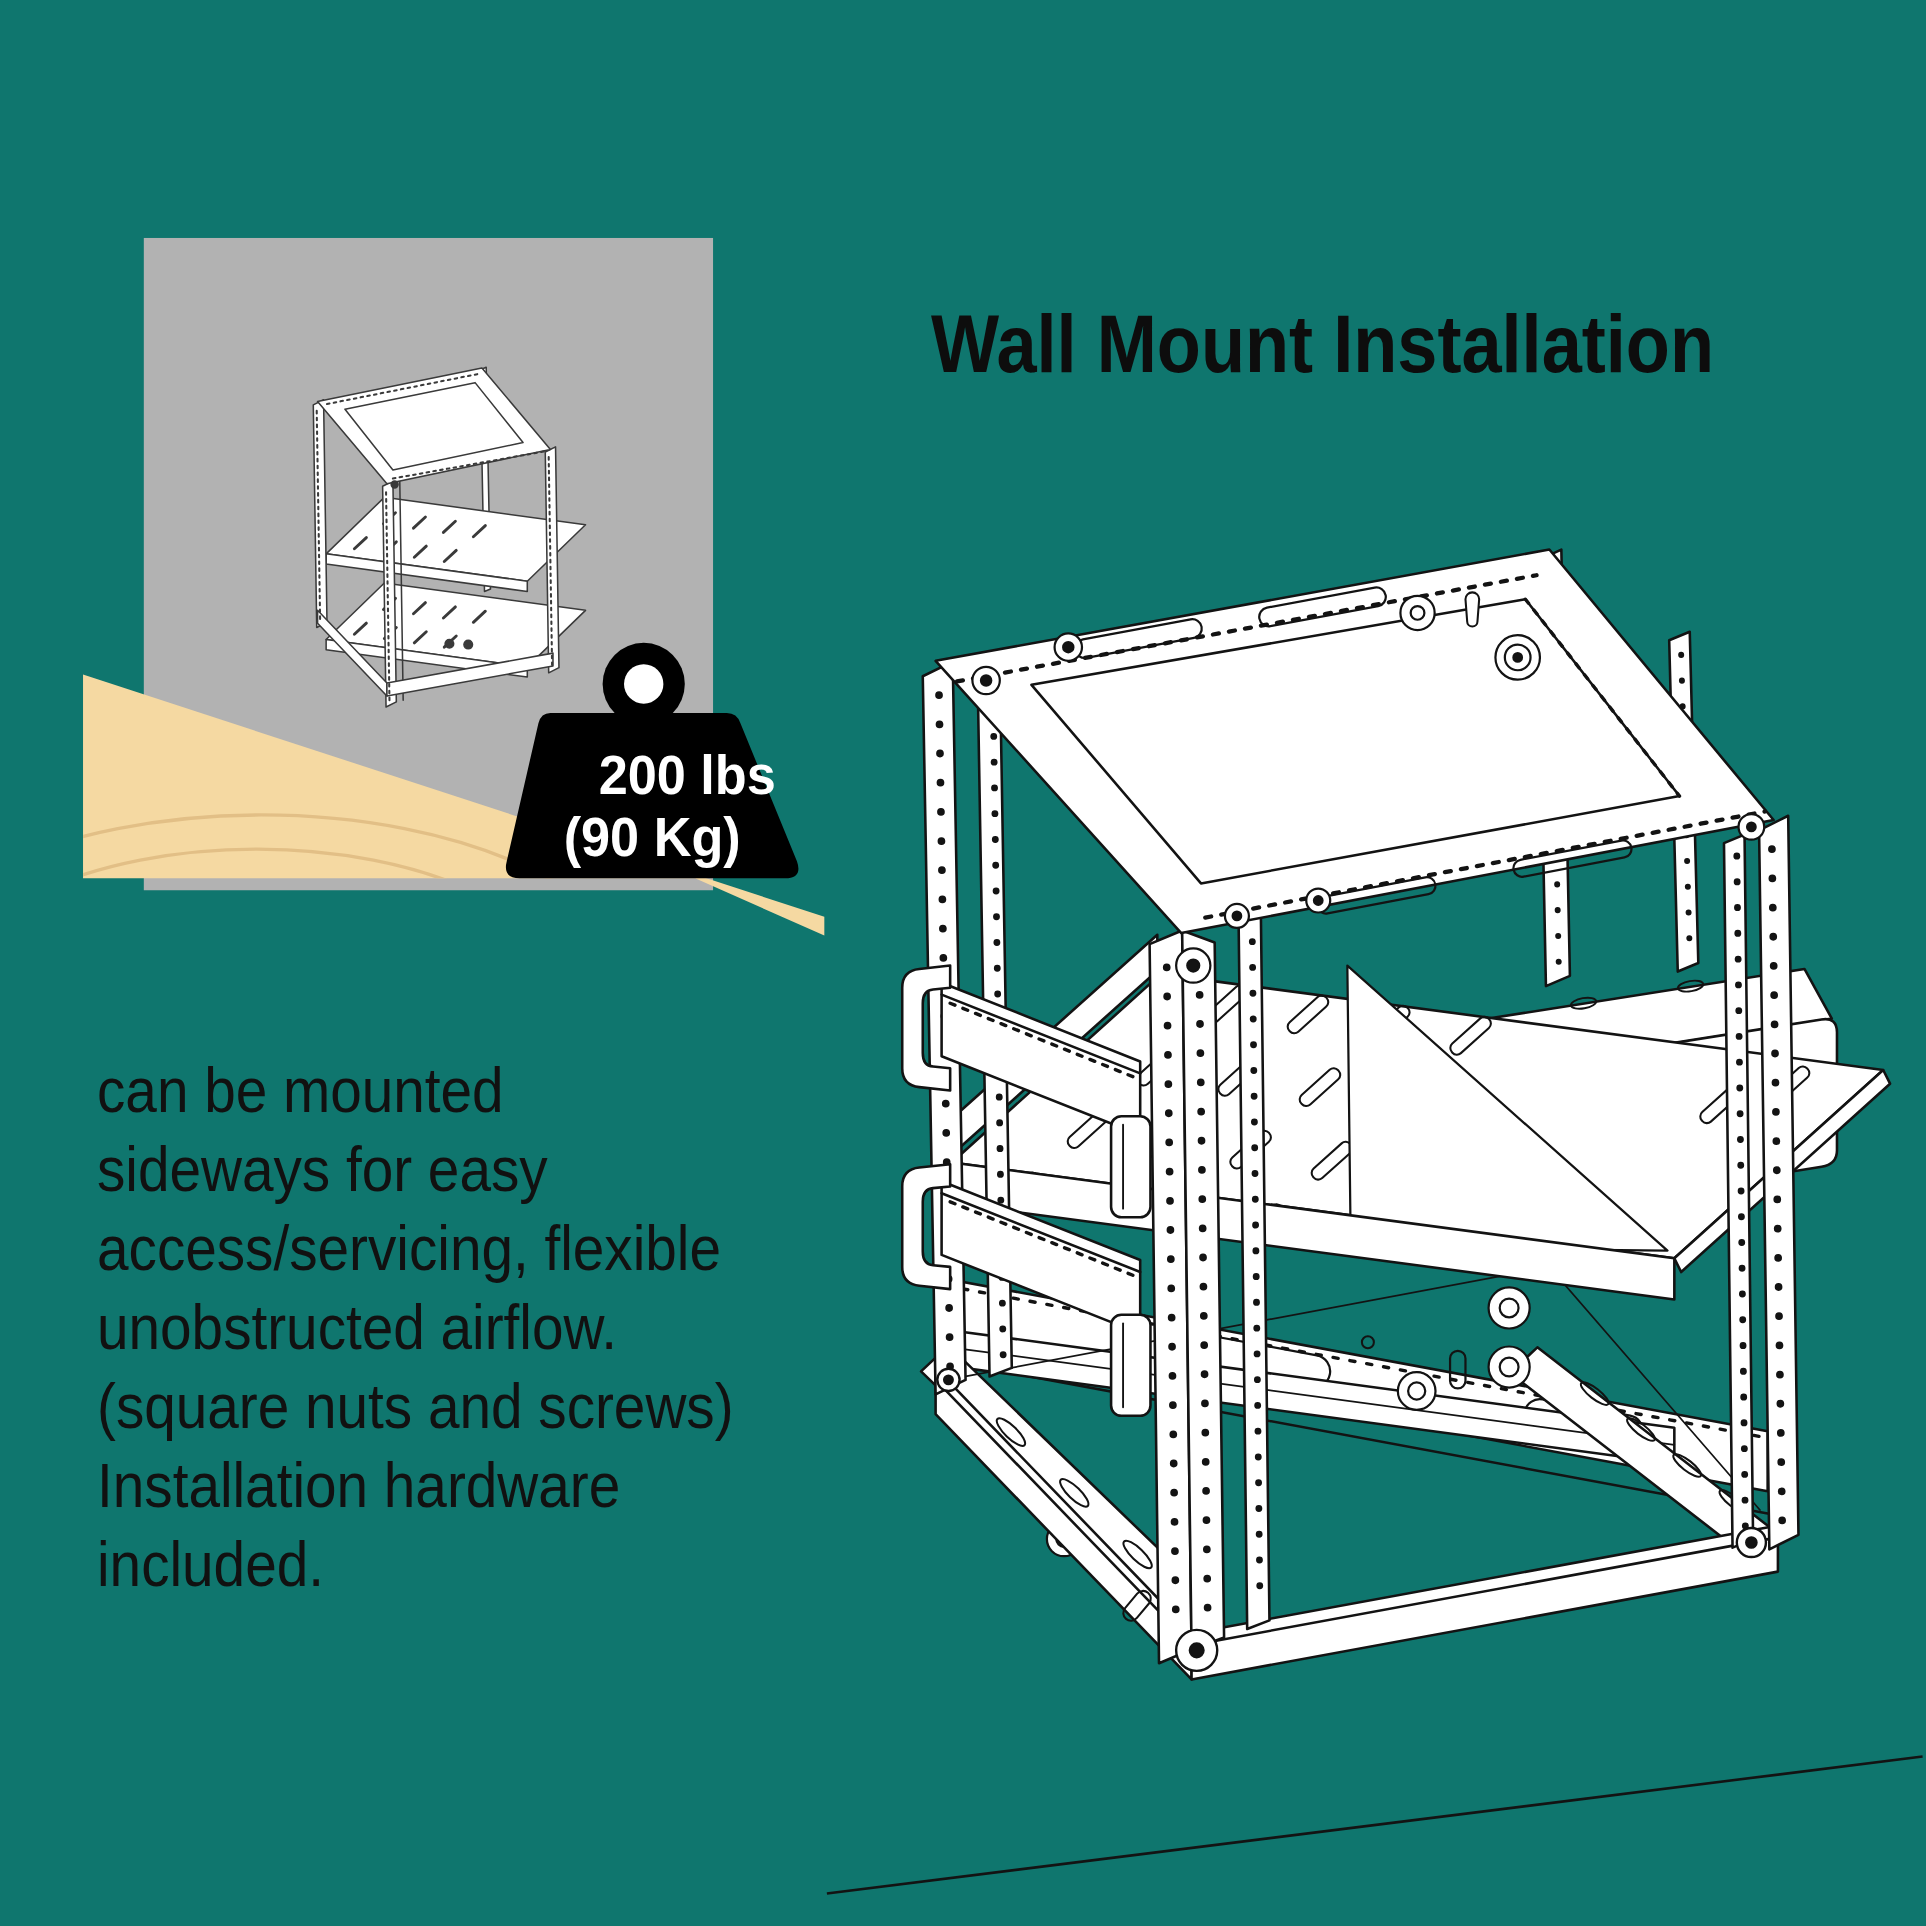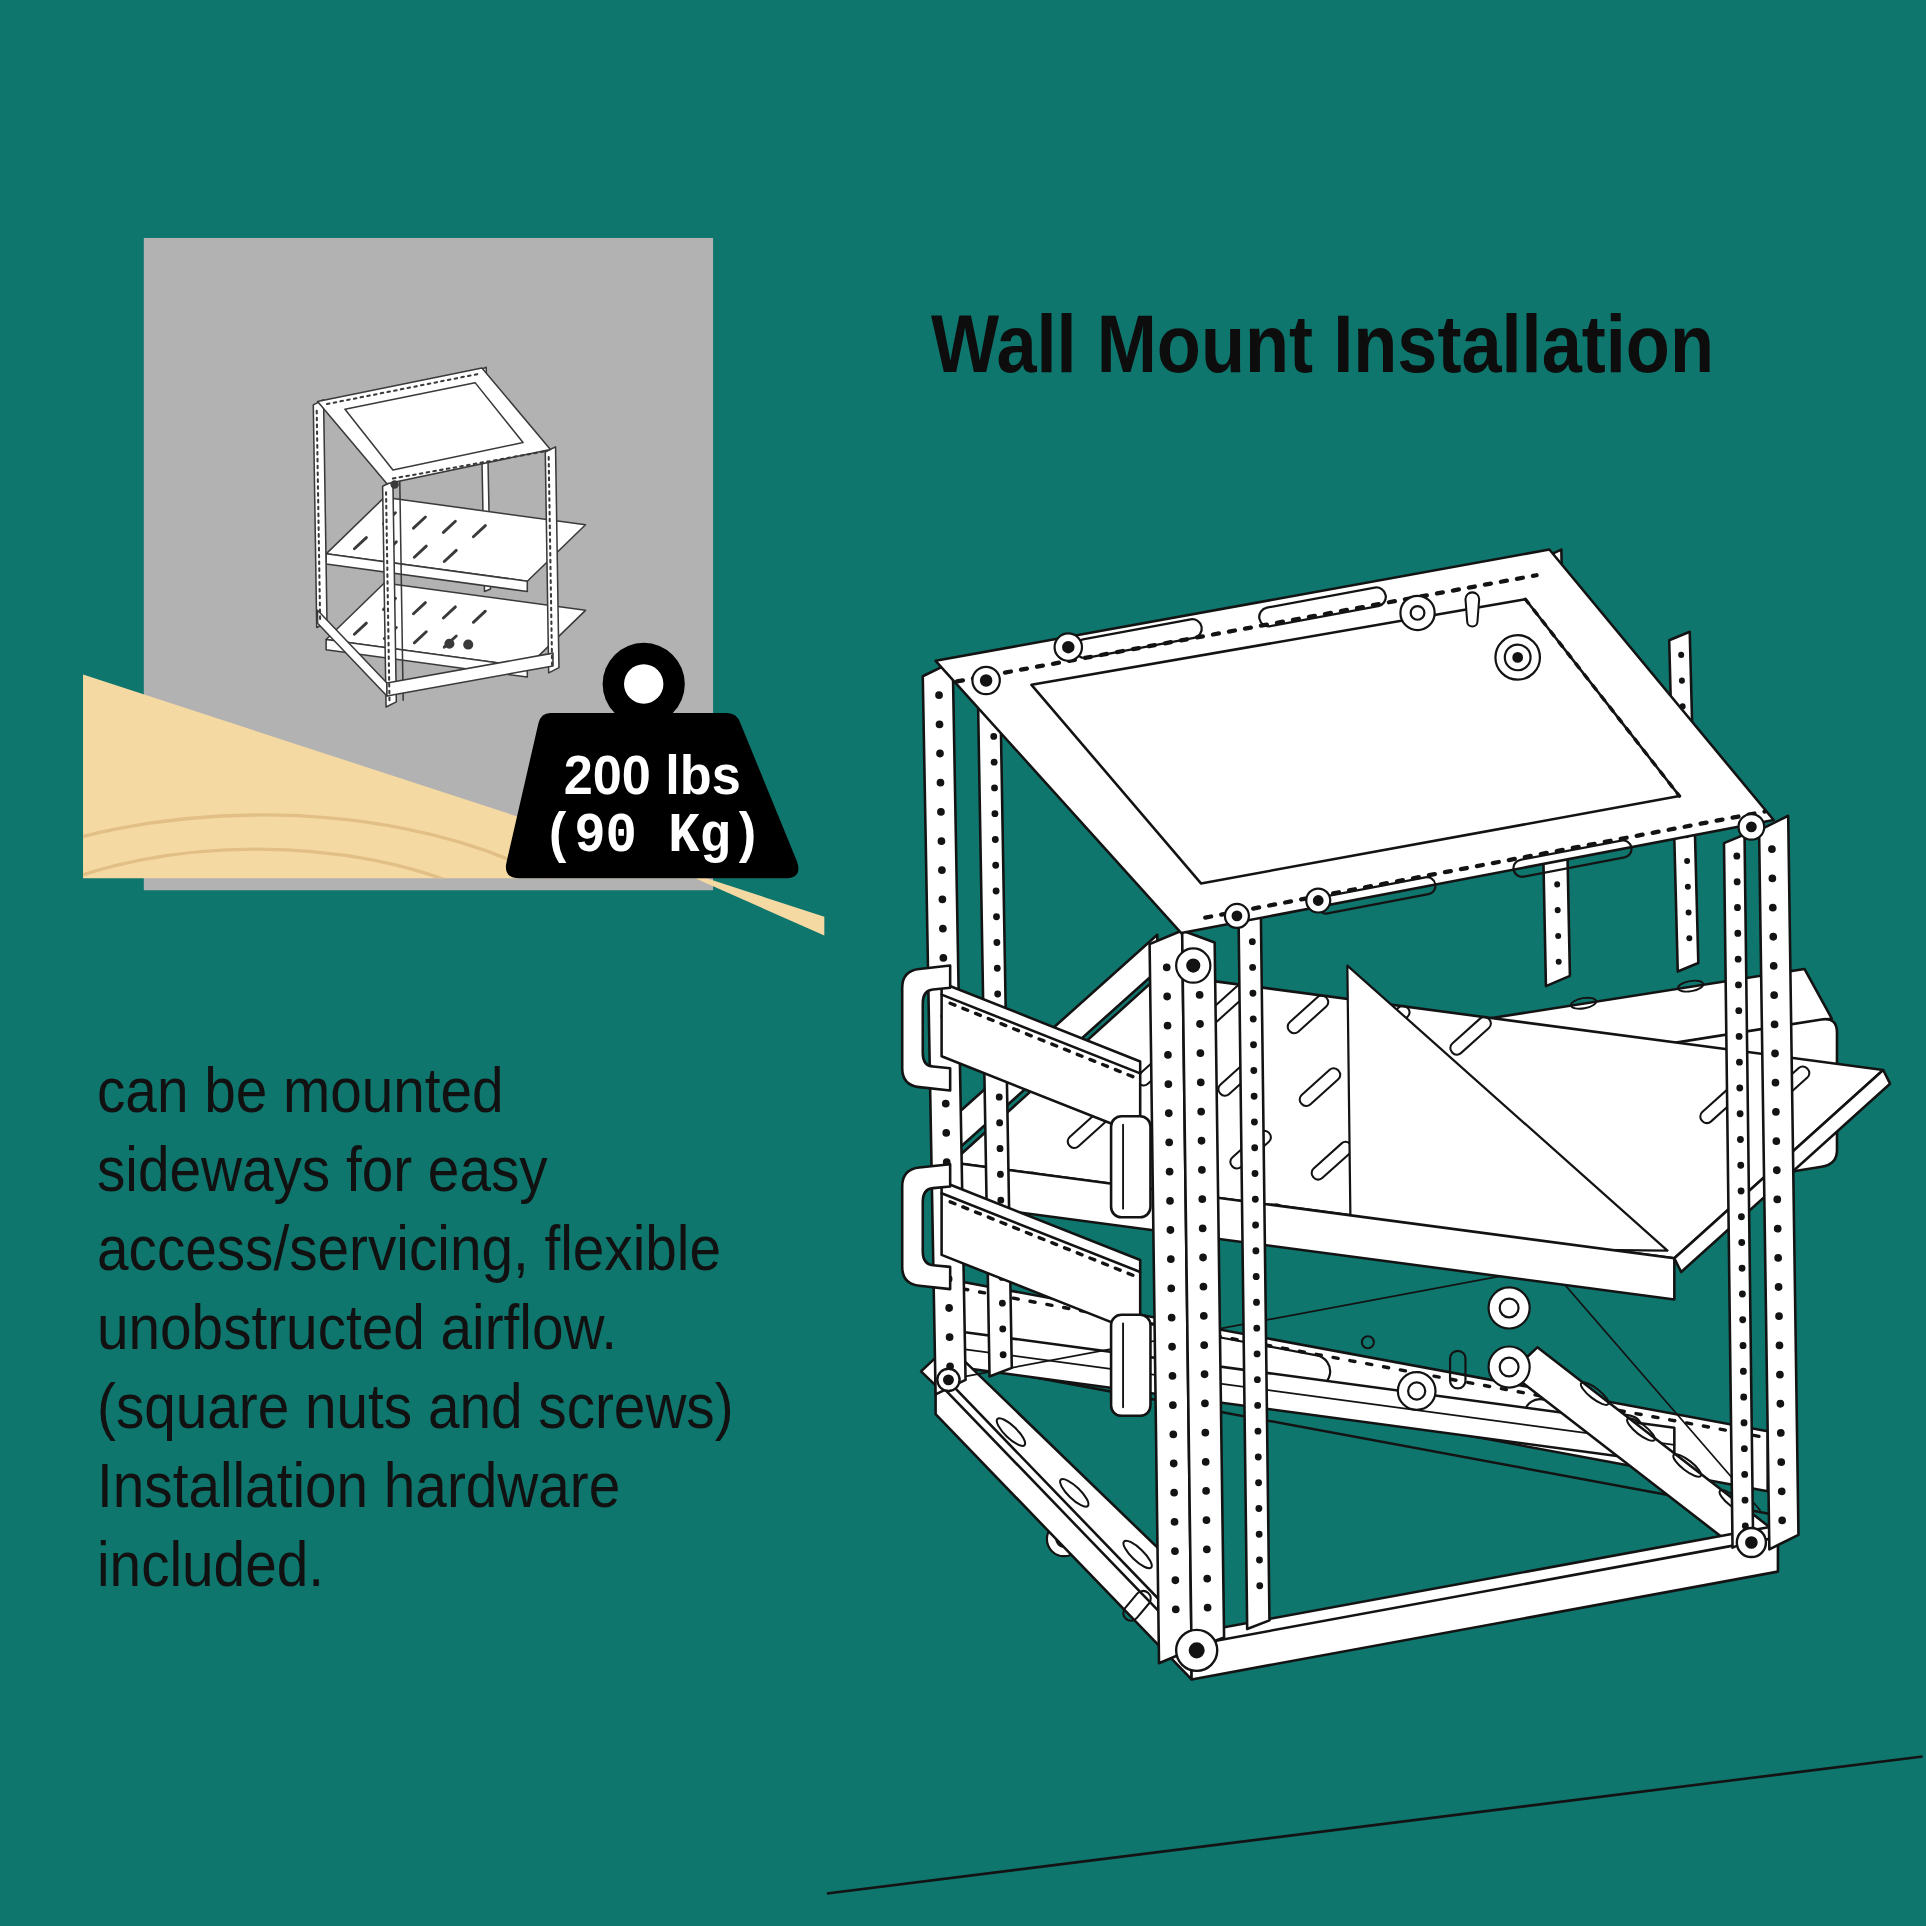--- a/index.html
+++ b/index.html
@@ -8,21 +8,21 @@
   #art{position:absolute;left:0;top:0;width:1926px;height:1926px;}
   .abs{position:absolute;}
   .sx{display:inline-block;transform-origin:left top;}
   #title{left:931px;top:301px;font-size:82px;font-weight:bold;color:#0d0d0d;line-height:1.05;white-space:nowrap;}
   #title .sx{transform:scaleX(0.88);}
   #tip{left:97px;top:1051px;width:856px;font-size:63px;color:#111;line-height:79px;}
   #tip .sx{transform:scaleX(0.90);white-space:nowrap;}
   #tip .b{font-weight:bold;}
   .wline{left:524px;width:257px;text-align:center;font-size:55px;font-weight:bold;color:#fff;line-height:62px;}
   .wline .sx{transform:scaleX(0.95);transform-origin:center top;}
-  #w1{top:744px;} #w2{top:806px;font-family:Liberation Mono, monospace;}
+  #w1{top:744px;text-align:right;} #w2{top:806px;}
   svg *{vector-effect:none;}
 </style>
 </head>
 <body>
 
 <div id="page">
 
 <svg id="art" viewBox="0 0 2250 2250" xmlns="http://www.w3.org/2000/svg">
 
   <g>

